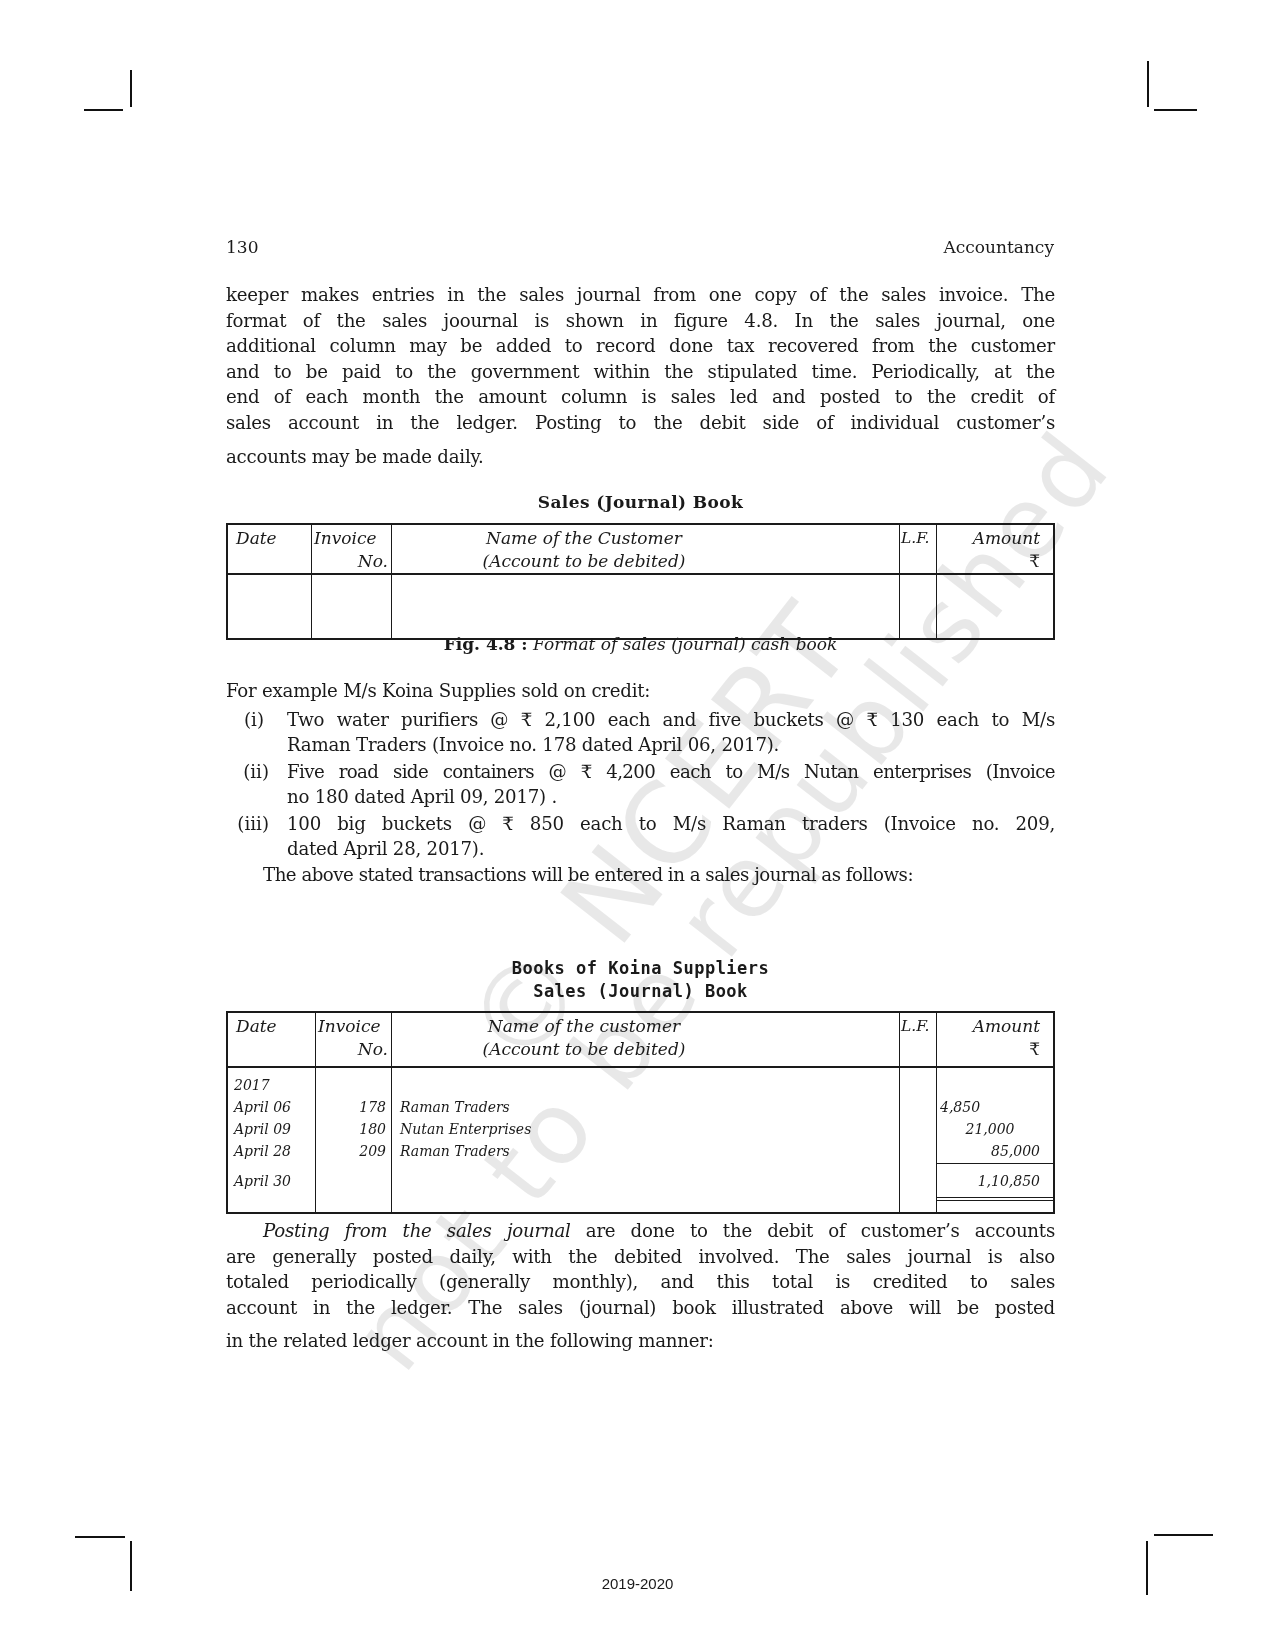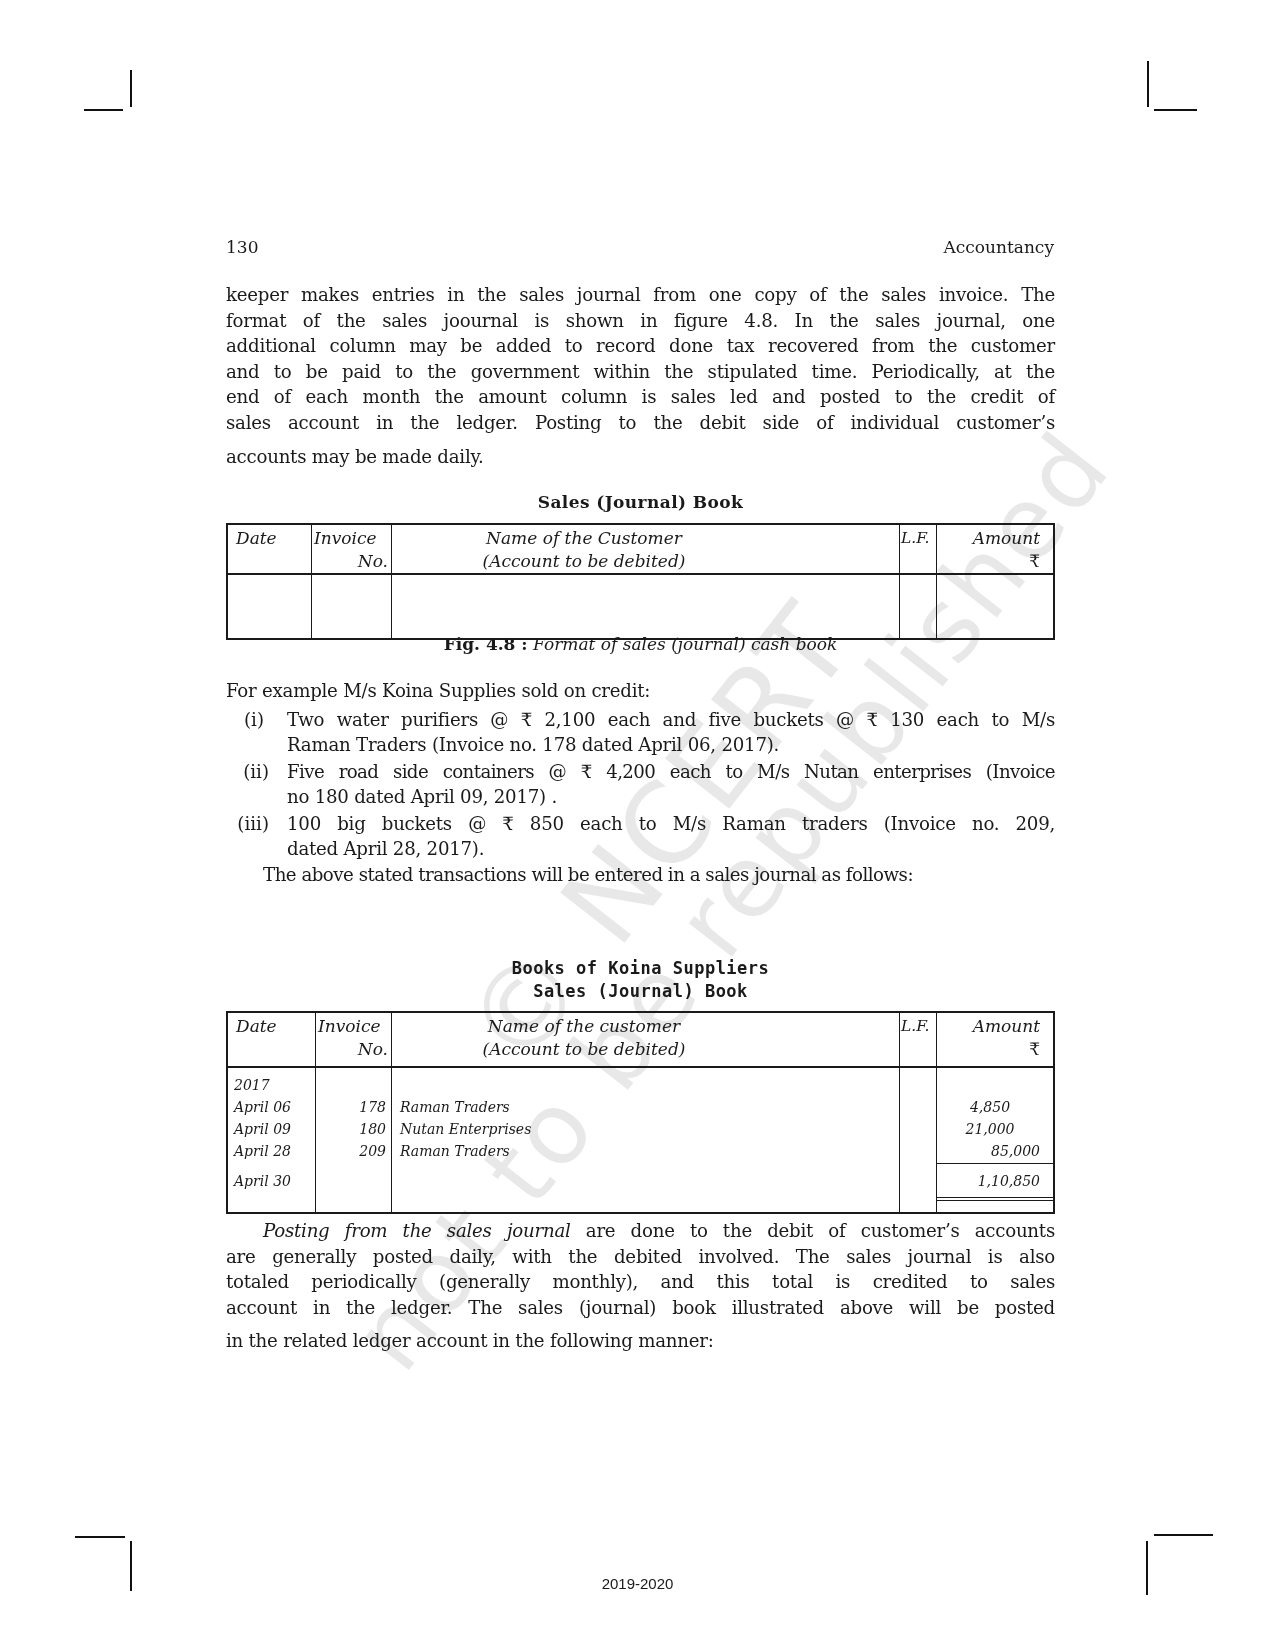--- a/index.html
+++ b/index.html
@@ -131,21 +131,21 @@
     <div>Amount</div>
     <div style="font-style:normal;">₹</div>
   </div>
 
   <div class="cell" style="left:6px;top:61px;">2017</div>
 
   <div>
     <div class="cell" style="left:6px;top:83px;">April 06</div>
     <div class="cell" style="left:90px;top:83px;width:68px;text-align:right;">178</div>
     <div class="cell" style="left:172px;top:83px;">Raman Traders</div>
-    <div class="cell" style="left:712px;top:83px;width:100px;text-align:center;">4,850</div>
+    <div class="cell" style="left:712px;top:83px;width:100px;text-align:left;">4,850</div>
   </div>
   <div>
     <div class="cell" style="left:6px;top:105px;">April 09</div>
     <div class="cell" style="left:90px;top:105px;width:68px;text-align:right;">180</div>
     <div class="cell" style="left:172px;top:105px;">Nutan Enterprises</div>
     <div class="cell" style="left:712px;top:105px;width:100px;text-align:center;">21,000</div>
   </div>
   <div>
     <div class="cell" style="left:6px;top:127px;">April 28</div>
     <div class="cell" style="left:90px;top:127px;width:68px;text-align:right;">209</div>

